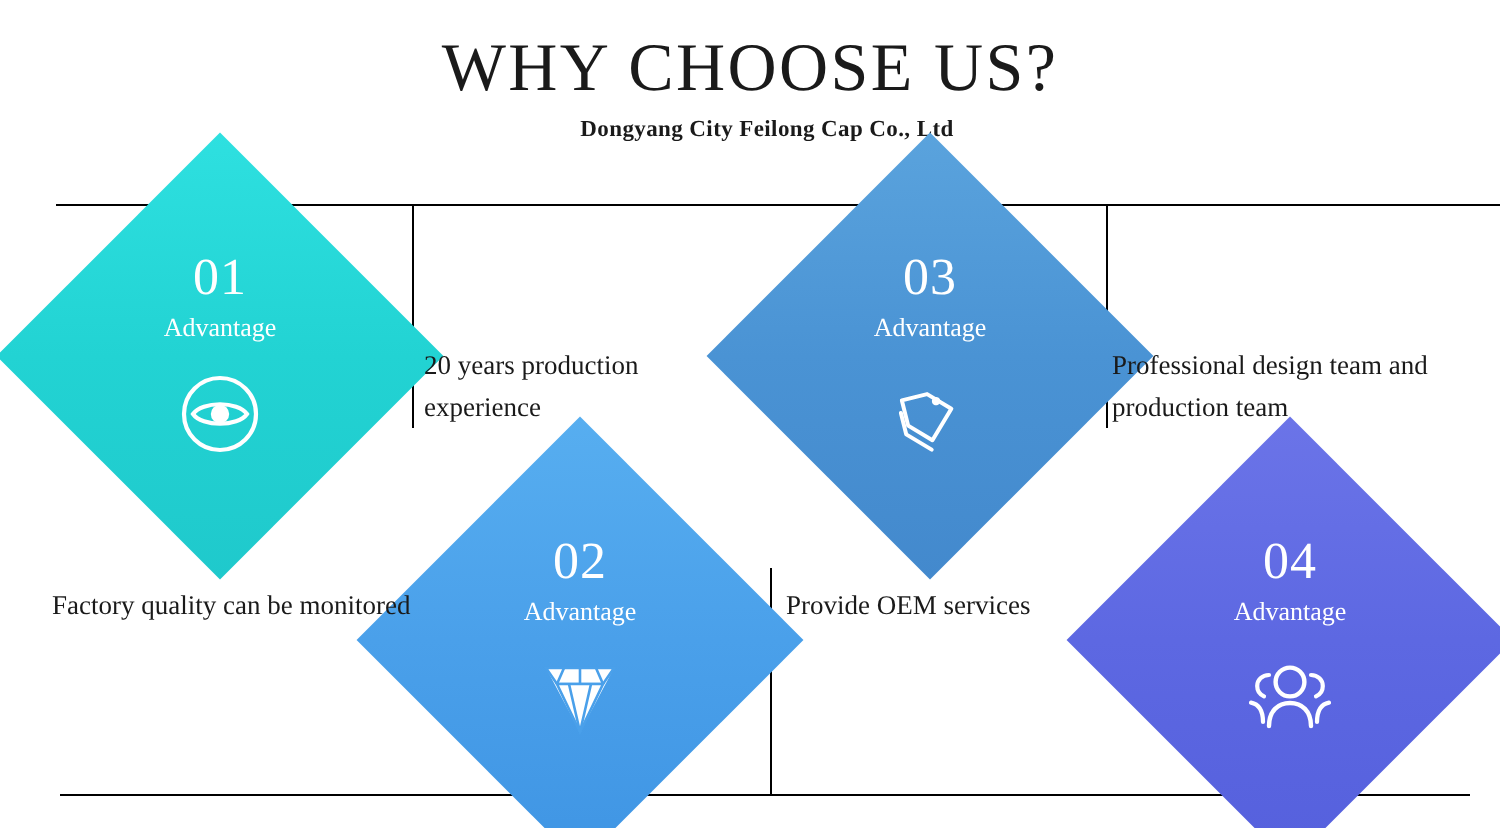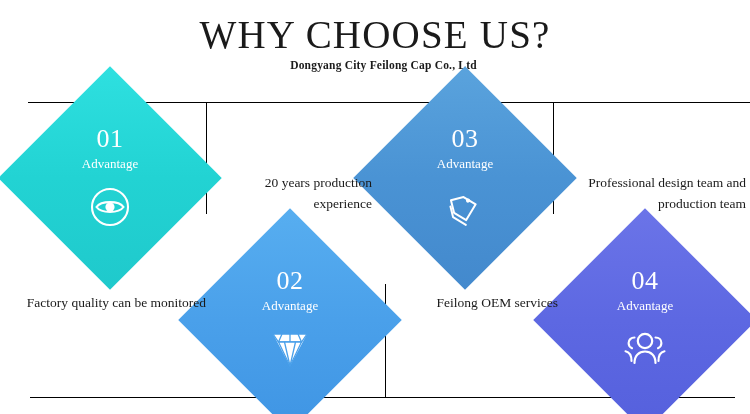--- a/index.html
+++ b/index.html
@@ -24,21 +24,21 @@
   
   .header {
     position: absolute;
     top: 16px;
     left: 0;
     width: 750px;
     text-align: center;
   }
   .title {
     font-family: "Liberation Serif", "DejaVu Serif", serif;
-    font-size: 39px;
+    font-size: 34px;
     letter-spacing: 1.2px;
     color: #1a1a1a;
     line-height: 38px;
     font-weight: 400;
   }
   .subtitle {
     font-family: "Liberation Serif", "DejaVu Serif", serif;
     font-size: 11.5px;
     color: #1a1a1a;
     font-weight: bold;
@@ -114,21 +114,21 @@
   #diamond-03 { left: 386px; top: 99px;  background: linear-gradient(135deg,#5aa3dd 0%,#4a93d4 50%,#4389cd 100%); }
   #diamond-04 { left: 566px; top: 241px; background: linear-gradient(135deg,#6b74e8 0%,#5d68e2 50%,#5560dd 100%); }
 
   
   .caption {
     position: absolute;
     font-family: "Liberation Serif", "DejaVu Serif", serif;
     font-size: 13.5px;
     line-height: 21px;
     color: #1a1a1a;
-    text-align: right;
+    text-align: left;
   }
   #caption-1 { left: 212px; top: 172px; width: 160px; }
   #caption-2 { left: 26px;  top: 292px; width: 180px; }
   #caption-3 { left: 556px; top: 172px; width: 190px; }
   #caption-4 { left: 393px; top: 292px; width: 165px; }
 </style>
 </head>
 <body>
 
 <div id="page">
@@ -203,15 +203,15 @@
           <path d="M33.5 8.5 C37 8.5, 39.4 11, 39.4 14 C39.4 16.3, 38 18.3, 36 19.2" stroke="#ffffff" stroke-width="2.1" fill="none" stroke-linecap="round"></path>
           <path d="M36.5 32 C36.5 26, 39 23, 42.5 22.3" stroke="#ffffff" stroke-width="2.1" fill="none" stroke-linecap="round"></path>
         </svg>
       </div>
     </div>
   </div>
 
   <div class="caption" id="caption-1">20 years production experience</div>
   <div class="caption" id="caption-2">Factory quality can be monitored</div>
   <div class="caption" id="caption-3">Professional design team and production team</div>
-  <div class="caption" id="caption-4">Feilong OEM services</div>
+  <div class="caption" id="caption-4">Provide OEM services</div>
 
 </div>
 
 </body></html>

